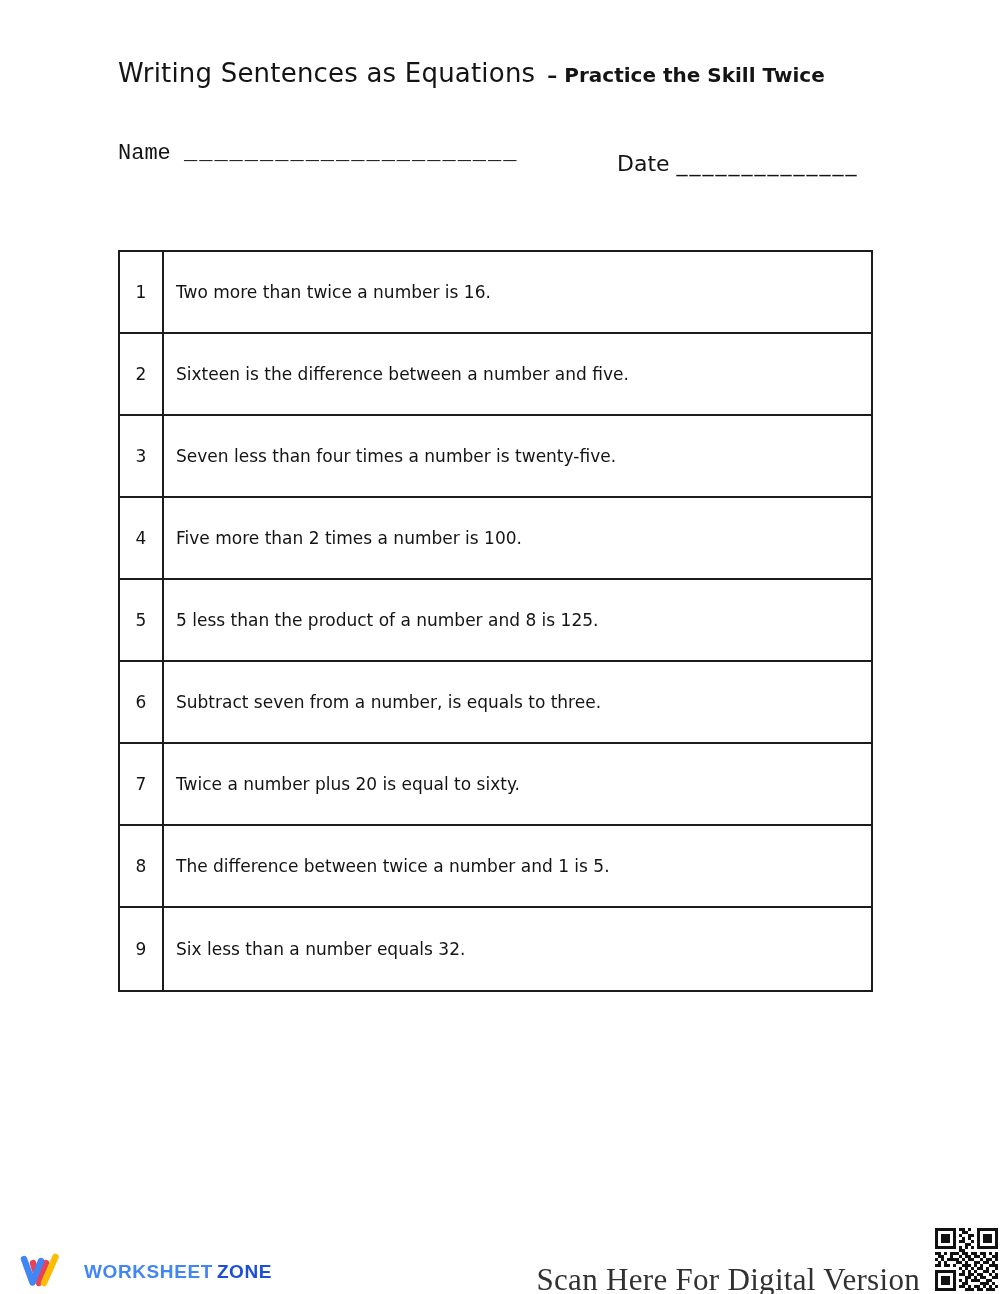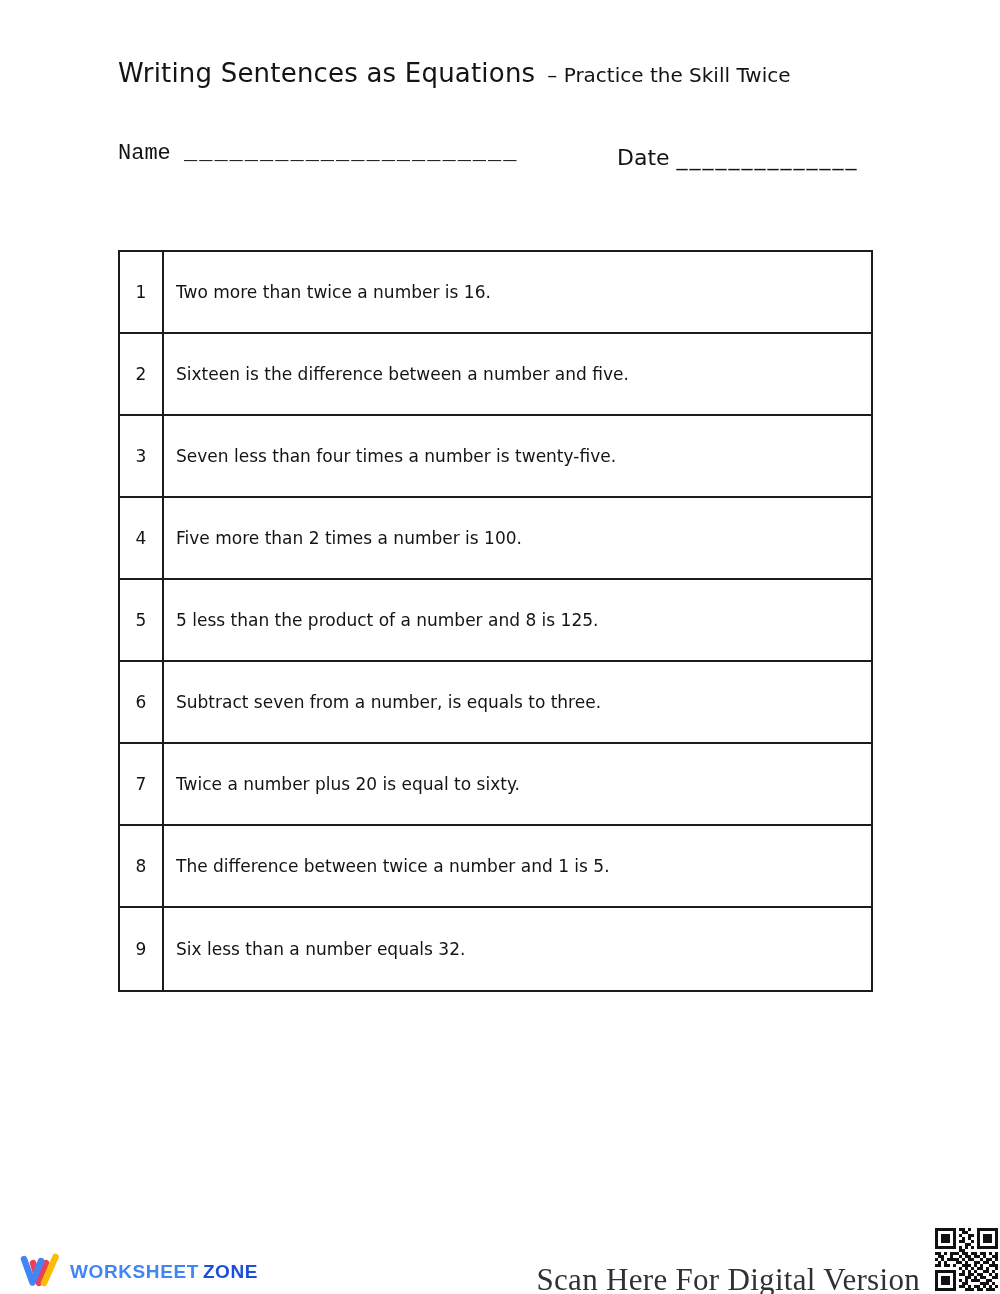--- a/index.html
+++ b/index.html
@@ -11,26 +11,26 @@
     color:#141414;
     overflow:hidden;
   }
 
   
   .title-row{
     position:absolute;left:118px;top:58px;
     display:flex;align-items:baseline;gap:12px;white-space:nowrap;
   }
   .title-main{font-size:26px;letter-spacing:.2px;}
-  .title-sub{font-size:20px;}
+  .title-sub{font-size:20px;font-weight:bold;}
 
   
   .fields-row{position:absolute;left:0;top:141px;width:100%;font-size:22px;}
   .name-block{position:absolute;left:118px;top:0;white-space:nowrap;font-family:Liberation Mono, monospace;}
-  .date-block{position:absolute;left:617px;top:4px;white-space:nowrap;text-align:center;}
+  .date-block{position:absolute;left:617px;top:10px;white-space:nowrap;text-align:center;}
   .blank-line{letter-spacing:2px;}
 
   
   .instruction{position:absolute;left:118px;top:198px;font-size:17px;}
 
   
   .problems-table{
     position:absolute;left:118px;top:250px;width:755px;
     border:2px solid #1c1c1c;
     box-sizing:border-box;
@@ -50,21 +50,21 @@
     font-size:17px;
   }
   .t-text{
     flex:1;display:flex;align-items:center;
     padding-left:12px;font-size:17px;
   }
 
   
   .footer-logo{
     position:absolute;left:20px;top:1250px;
-    display:flex;align-items:center;gap:6px;
+    display:flex;align-items:center;gap:20px;
   }
   .brand-text{
     font-family:"Liberation Sans",sans-serif;
     font-size:19px;font-weight:700;letter-spacing:.6px;
     white-space:nowrap;display:flex;gap:4px;
   }
   .scan-text{
     position:absolute;right:80px;top:1262px;
     font-family:Liberation Serif, serif;
     font-size:31px;color:#313131;letter-spacing:.3px;

